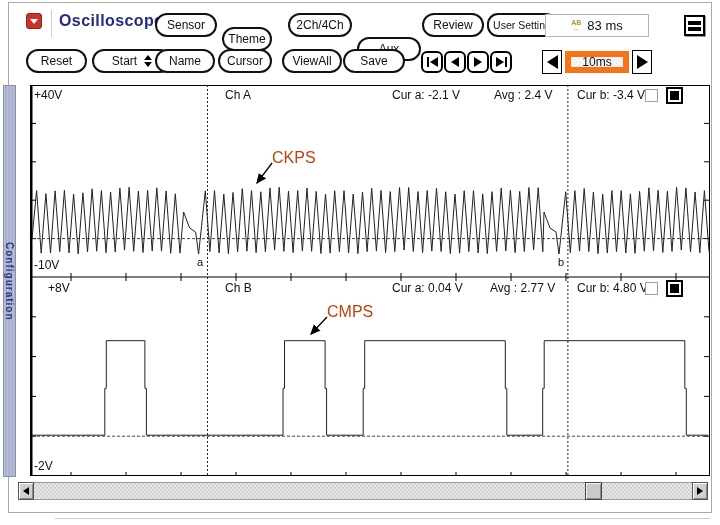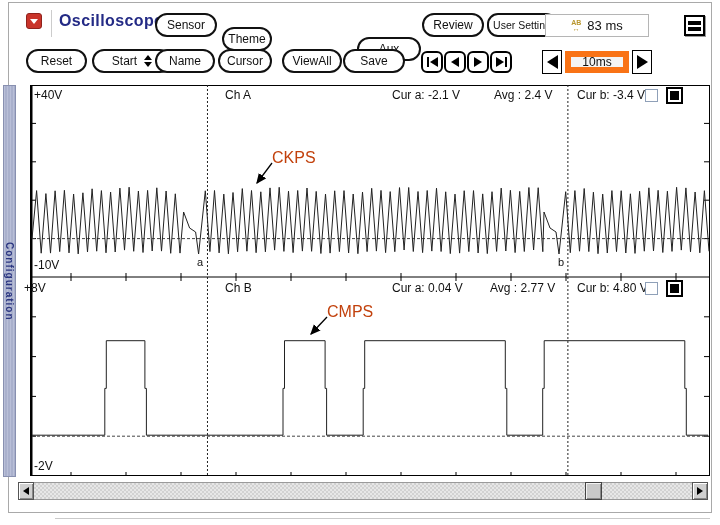--- a/index.html
+++ b/index.html
@@ -83,20 +83,21 @@
   <div class="abs" id="frame"></div>
   <div class="abs" id="shadow-bottom"></div>
 
   <div class="abs" id="app-icon">
       <div class="tri"></div>
     </div>
   <div class="abs" id="title-sep"></div>
   <div class="abs" id="app-title">Oscilloscope</div>
   <div class="pillbtn" style="left:155px;top:13px;width:62px;">Sensor</div>
   <div class="pillbtn" style="left:222px;top:27px;width:50px;">Theme</div>
+  <div class="pillbtn" style="left:288px;top:13px;width:64px;">2Ch/4Ch</div>
   <div class="pillbtn" style="left:357px;top:13px;width:64px;margin-top:24px;">Aux</div>
   <div class="pillbtn" style="left:422px;top:13px;width:62px;">Review</div>
   <div class="pillbtn" style="left:487px;top:13px;width:70px;font-size:10.5px;border-radius:11px;">User Setting</div>
   <div class="abs" id="time-box">
     <div id="ab-icon"><span>AB</span><br>↔</div>
     <span id="time-text">83 ms</span>
   </div>
   <div class="abs" id="menu-btn">
     <div class="bar"></div>
     <div class="bar"></div>
@@ -222,21 +223,21 @@
   <div class="hdr" style="left:577px;top:88px;">Cur b: -3.4 V</div>
   <div class="chk" style="left:645px;top:89px;"></div>
   <div class="sqfill" style="left:666px;top:87px;">
       <div></div>
     </div>
   <div class="vlabel" style="left:34px;top:258px;">-10V</div>
   <div class="siglabel" style="left:272px;top:149px;">CKPS</div>
   <div class="curlabel" style="left:197px;top:256px;">a</div>
   <div class="curlabel" style="left:558px;top:256px;">b</div>
 
-  <div class="vlabel" style="left:24px;top:281px;">+8V</div>
+  <div class="vlabel" style="left:48px;top:281px;">+8V</div>
   <div class="hdr" style="left:225px;top:281px;">Ch B</div>
   <div class="hdr" style="left:392px;top:281px;">Cur a: 0.04 V</div>
   <div class="hdr" style="left:490px;top:281px;">Avg : 2.77 V</div>
   <div class="hdr" style="left:577px;top:281px;">Cur b: 4.80 V</div>
   <div class="chk" style="left:645px;top:282px;"></div>
   <div class="sqfill" style="left:666px;top:280px;">
       <div></div>
     </div>
   <div class="vlabel" style="left:34px;top:459px;">-2V</div>
   <div class="siglabel" style="left:327px;top:303px;">CMPS</div>

